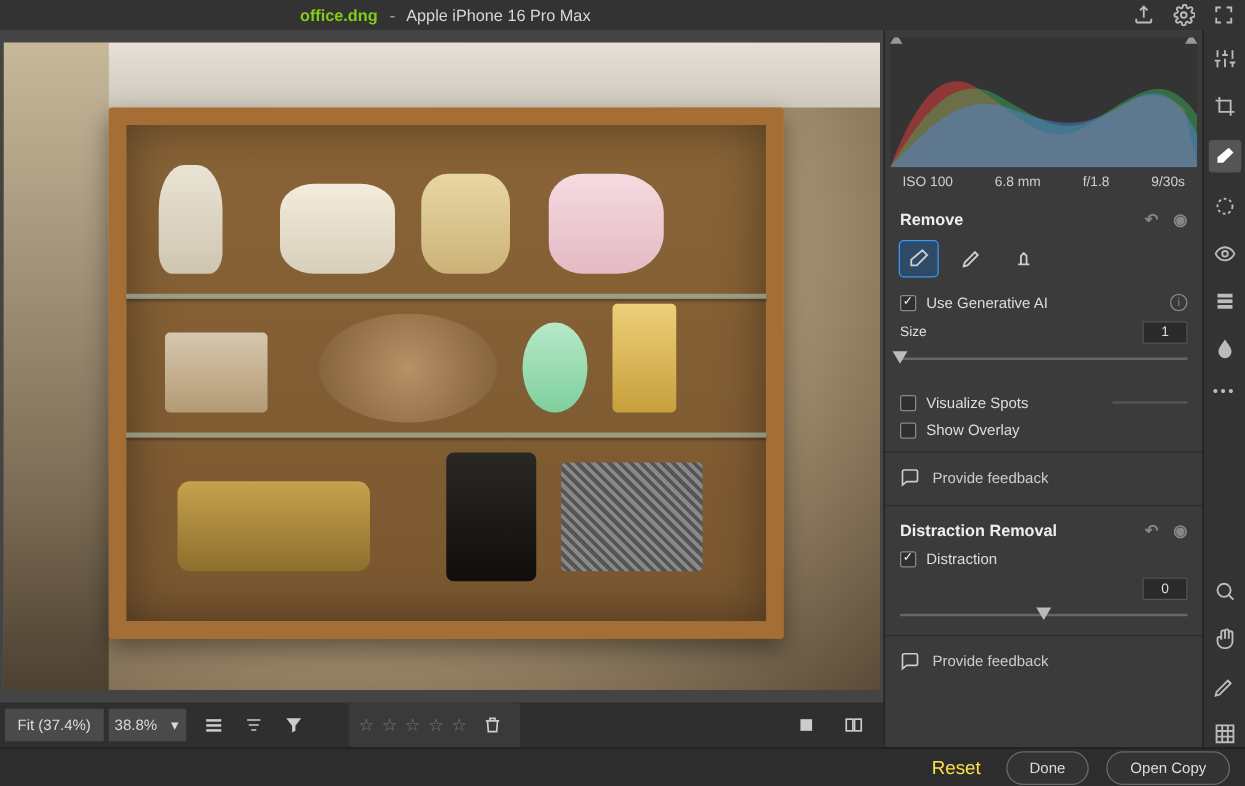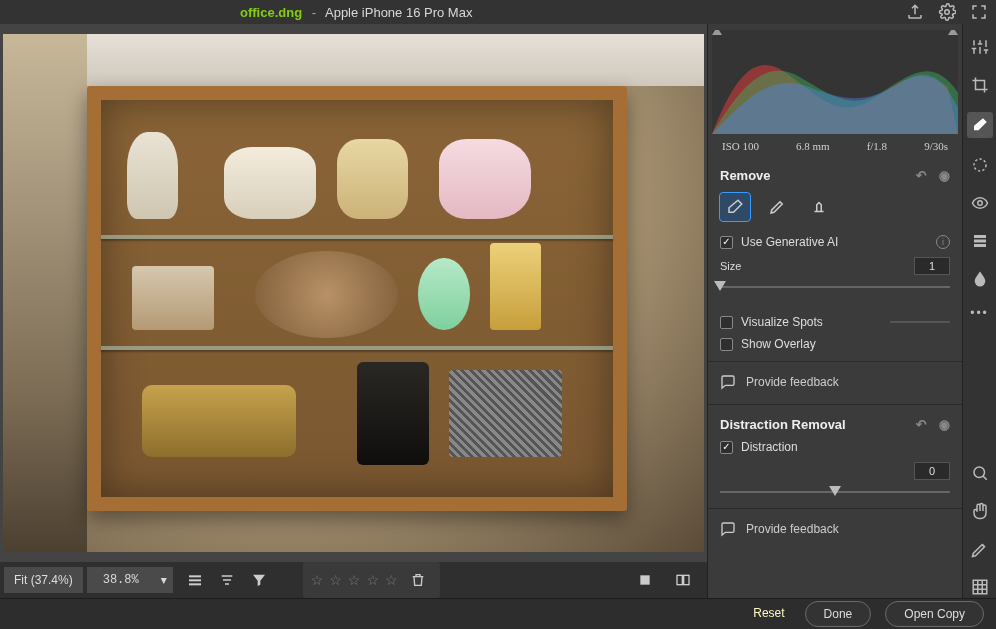--- a/index.html
+++ b/index.html
@@ -73,37 +73,37 @@
   .wall-top  { position:absolute; left:12%; top:0; right:0; height:10%; background: linear-gradient(#e6e0d7,#cfc8bd); }
 
   
   .viewer-bottom {
     height: 36px; background: #2f2f2f;
     display: flex; align-items: center; padding: 0 4px; gap: 0;
   }
   .vb-btn { padding: 6px 10px; color: #ddd; font-size: 12px; cursor: pointer; }
   .vb-btn.hl { background: #4a4a4a; }
   .vb-zoom { display:flex; align-items:center; background:#4a4a4a; margin-left:4px;}
-  .vb-zoom .val{ padding:6px 16px;font-family:Liberation Mono, monospace;}
+  .vb-zoom .val{ padding:6px 5px;}
   .vb-zoom .caret{ padding:6px 6px;}
   .vb-iconrow { display:flex; gap:4px; margin-left:8px;}
   .vb-icon { width:28px; height:28px; display:flex;align-items:center;justify-content:center;color:#ccc;cursor:pointer;}
   .vb-icon svg{width:16px;height:16px;}
   .stars { display:flex; align-items:center; margin-left:30px; background:#3a3a3a; padding:4px 8px; border-radius:3px; gap:6px;}
   .star { color:#7a7a7a; font-size:14px; cursor:pointer;}
   .vb-right { margin-left:auto; display:flex; gap:10px; margin-right:6px;}
 
   
   .rpanel {
     flex: 0 0 255px;
     background: #3b3b3b;
     display: flex; flex-direction: column;
     border-left: 1px solid #222;
   }
-  .histo-wrap { padding: 6px 4px 0 4px; font-family: Liberation Serif, serif; }
+  .histo-wrap { padding: 6px 4px 0 4px; }
   .histo {
     height: 104px;
     background: #343434;
     position: relative;
     overflow: hidden;
   }
   .tri { position:absolute; top:-3px; width:0;height:0;border-left:5px solid transparent;border-right:5px solid transparent;border-bottom:8px solid #999;}
   .tri.l{left:0;} .tri.r{right:0;}
   .histo svg { width:100%; height:100%; }
   .exif { display:flex; justify-content:space-between; padding:6px 10px; color:#cfcfcf; font-size:11px;}
@@ -152,21 +152,21 @@
   .rail .dots{ letter-spacing:2px; color:#bbb; cursor:pointer;}
 
   
   .footer {
     position:absolute; left:0; right:0; bottom:0; height:31px;
     background:#2d2d2d; border-top:1px solid #1c1c1c;
     display:flex; align-items:center; padding:0 12px;
   }
   .footer .fright{margin-left:auto; display:flex; gap:14px;}
   .fbtn{ padding:5px 18px; border:1px solid #6a6a6a; border-radius:14px; color:#ddd; font-size:12px; cursor:pointer; background:#333;}
-  .flink{ color:#fef9c3; font-size:12px; cursor:pointer; padding:5px 6px;text-align:center;}
+  .flink{ color:#fde047; font-size:15px; cursor:pointer; padding:5px 6px;text-align:center;}
 </style>
 </head>
 <body>
 
 <div class="topbar">
   <div class="title">
     <span class="fname">office.dng</span>
     <span class="sep">-</span>
     <span>Apple iPhone 16 Pro Max</span>
   </div>

